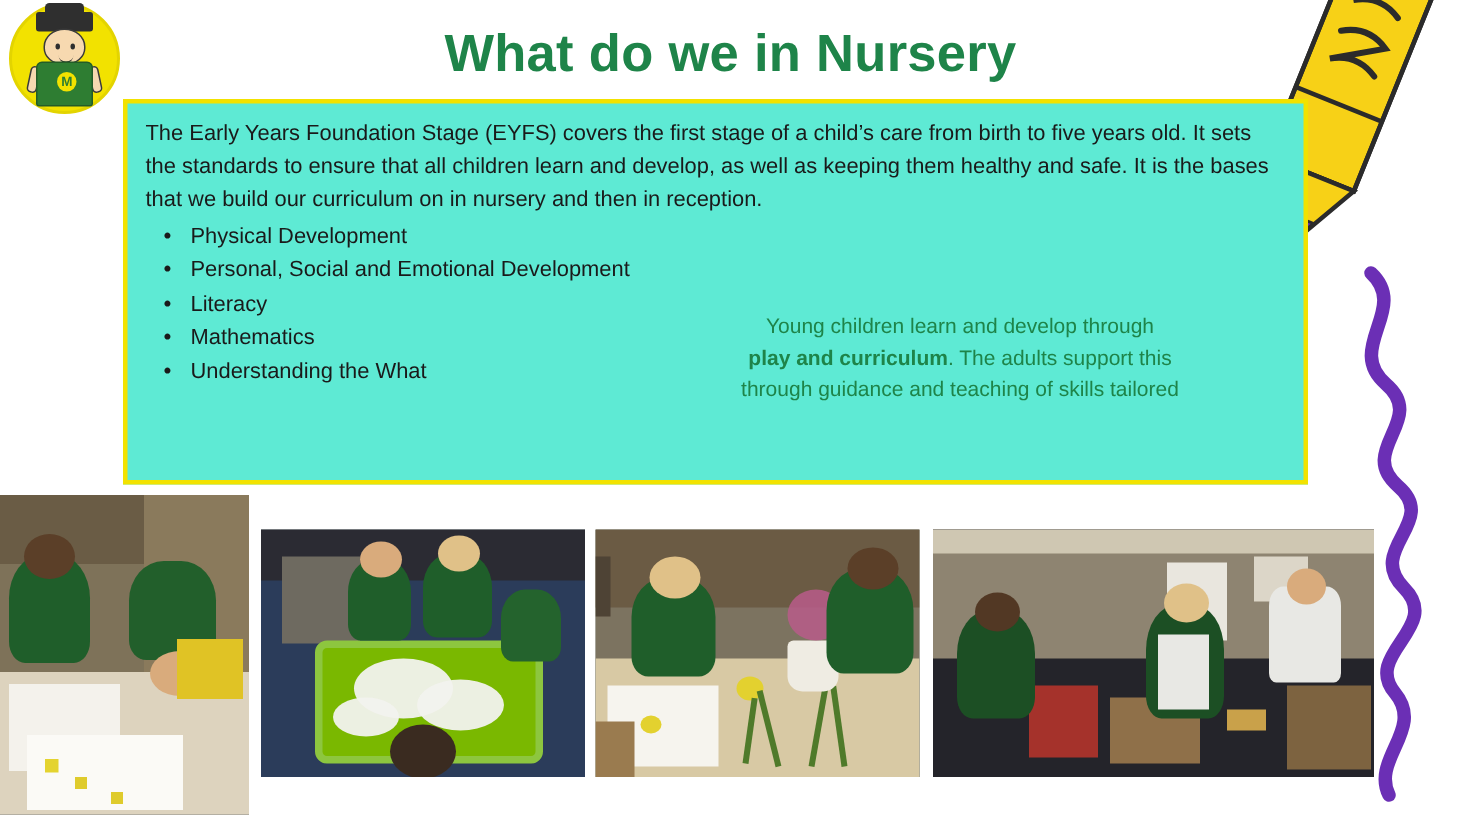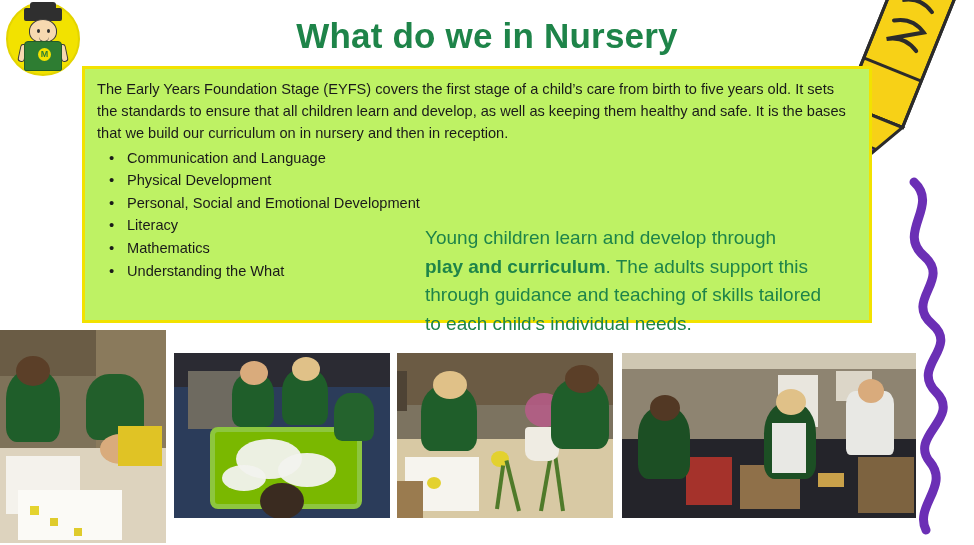--- a/index.html
+++ b/index.html
@@ -139,21 +139,21 @@
     pointer-events: none;
   }
 
   
   .textbox {
     position: absolute;
     left: 82px;
     top: 66px;
     width: 790px;
     height: 257px;
-    background: #bef264;
+    background: #5eead4;
     border: 3px solid #f2e200;
     box-sizing: border-box;
     padding: 9px 12px 0 12px;
   }
   .para {
     color: #1a1a1a;
     font-size: 14.6px;
     line-height: 1.52;
     margin: 0 0 2px 0;
   }
@@ -173,25 +173,25 @@
   .bullets li:before {
     content: "\2022";
     position: absolute;
     left: 12px;
     top: -1px;
     font-size: 15px;
   }
   .green-note {
     position: absolute;
     left: 340px;
-    top: 155px;
+    top: 138px;
     width: 430px;
-    text-align: left;
+    text-align: center;
     color: #1e8449;
-    font-size: 19px;
+    font-size: 14px;
     line-height: 1.5;
   }
   .green-note b { font-weight: bold; }
 
   
   .photo {
     position: absolute;
     background: #6b6b5e;
     overflow: hidden;
   }
@@ -312,36 +312,34 @@
                C 188 280, 140 300, 168 324
                C 196 348, 146 366, 172 392
                C 198 418, 144 436, 166 462
                C 186 486, 150 506, 162 530" fill="none" stroke="#6b2fb5" stroke-width="9" stroke-linecap="round"></path>
     </svg>
   </div>
 
   <div class="textbox">
     <p class="para">The Early Years Foundation Stage (EYFS) covers the first stage of a child’s care from birth to five years old. It sets the standards to ensure that all children learn and develop, as well as keeping them healthy and safe. It is the bases that we build our curriculum on in nursery and then in reception.</p>
     <ul class="bullets">
-      <li>Communication and Language</li>
       <li>Physical Development</li>
       <li>Personal, Social and Emotional Development</li>
       <li>Literacy</li>
       <li>Mathematics</li>
       <li>Understanding the What</li>
     </ul>
 
     <div class="green-note">
       <span>Young children learn and develop through</span>
       <br>
       <b>play and curriculum</b><span>. The adults support this</span>
       <br>
       <span>through guidance and teaching of skills tailored</span>
       <br>
-      <span>to each child’s individual needs.</span>
     </div>
   </div>
 
   <div class="photo" id="photo1">
     <div class="ph-inner">
       <div class="room-wall" style="background:#7e7259;"></div>
       <div class="shelf" style="left:0;top:0;width:166px;height:46px;background:#6a5c45;"></div>
       <div class="shelf" style="left:96px;top:0;width:70px;height:120px;background:#8a7a5c;"></div>
       <div class="tabletop" style="left:0;top:118px;width:166px;height:95px;background:#ddd3be;"></div>
       <div class="paper" style="left:6px;top:126px;width:74px;height:58px;background:#f4f2ec;"></div>

